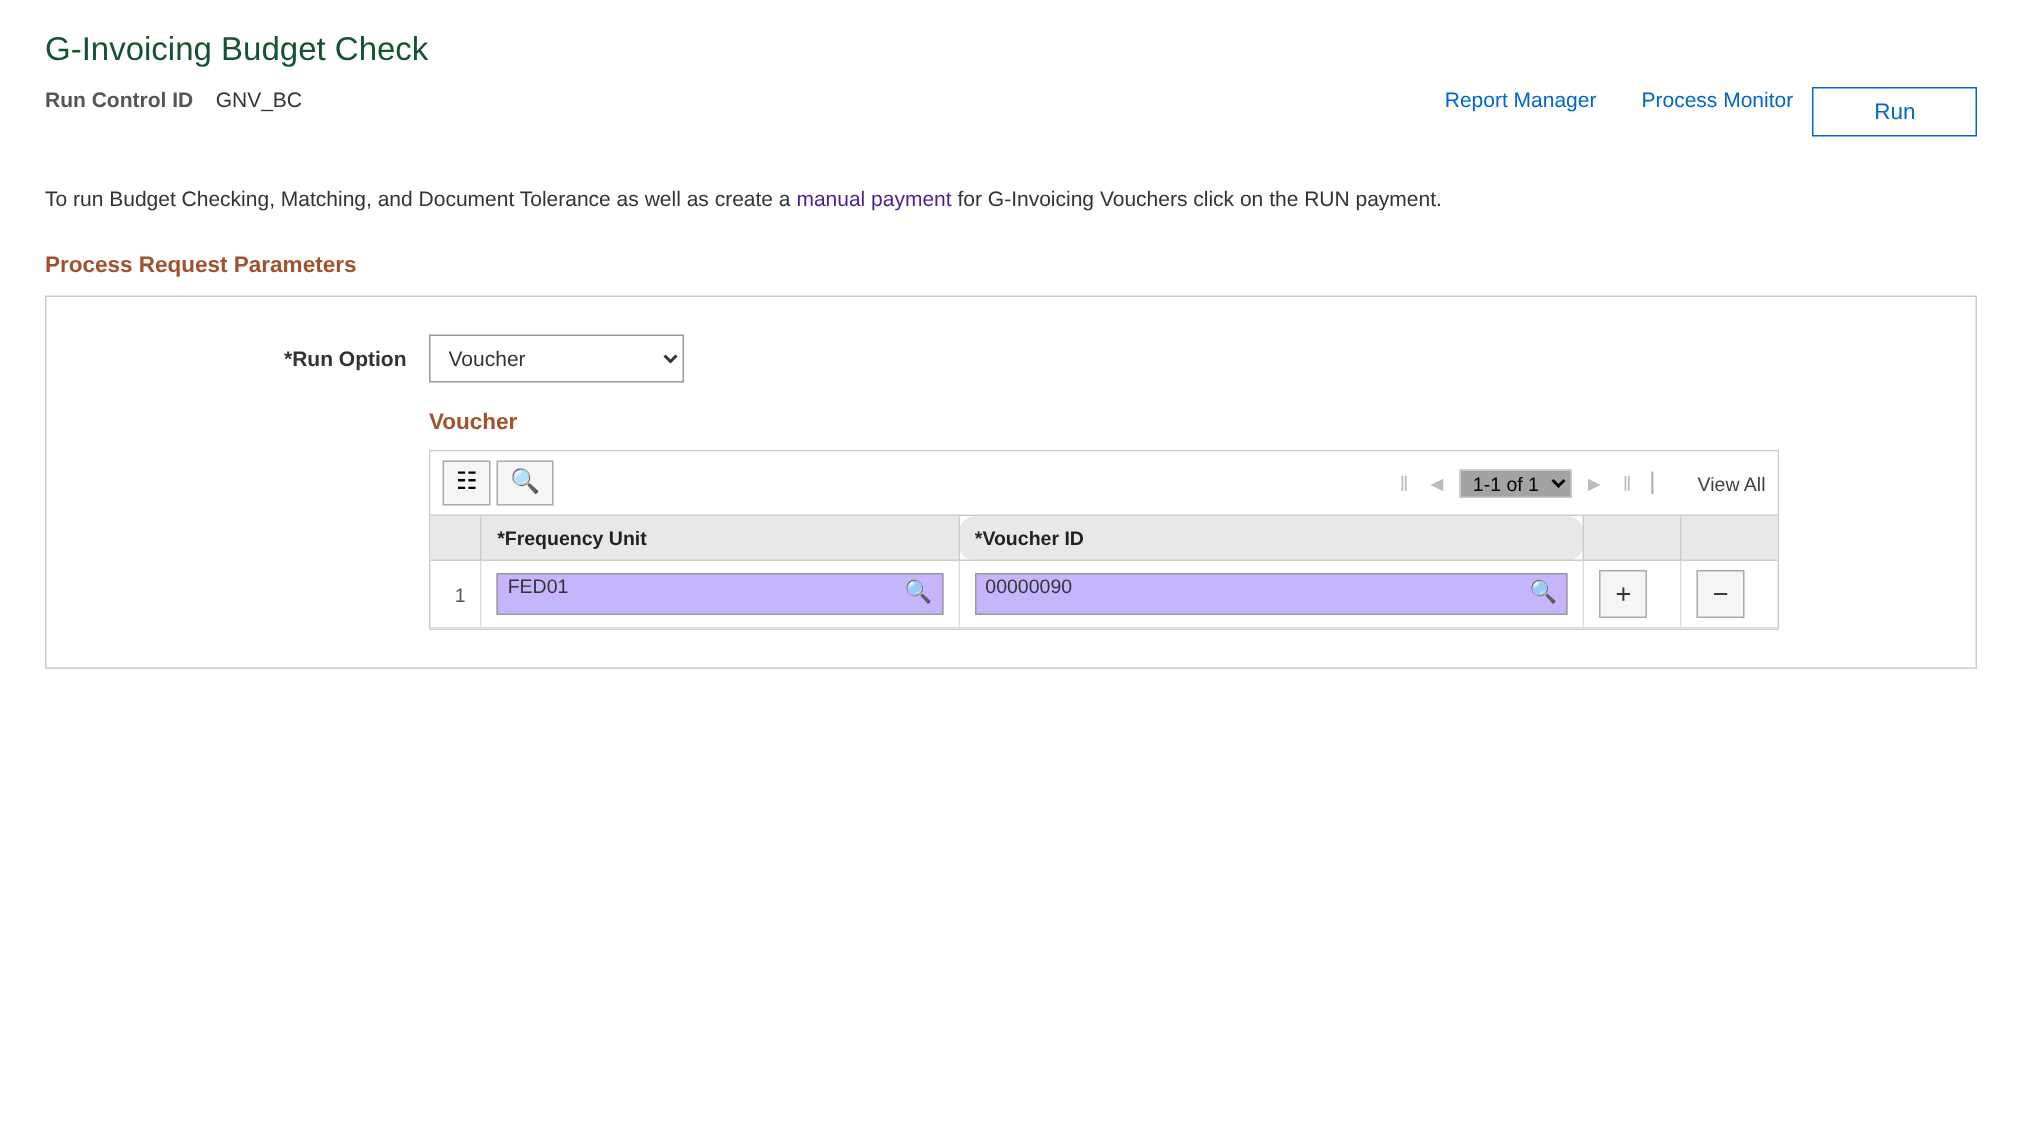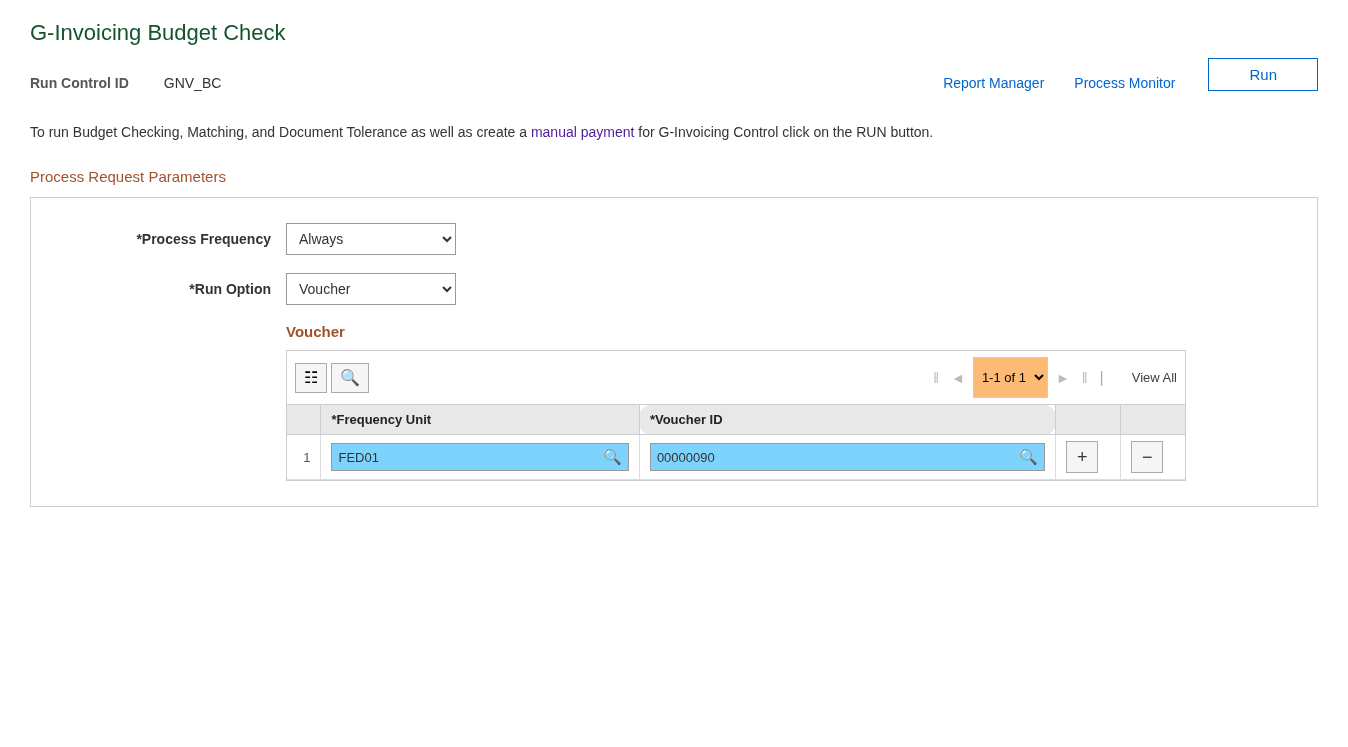--- a/index.html
+++ b/index.html
@@ -11,23 +11,22 @@
       padding: 20px 30px;
     }
     .page-title {
       font-size: 22px;
       font-weight: normal;
       color: #14532d;
       margin-bottom: 12px;
     }
     .run-control-row {
       display: flex;
-      align-items: flex-end;
+      align-items: flex-start;
       margin-bottom: 30px;
-      gap: 20px;
     }
     .run-control-label {
       font-weight: bold;
       color: #555;
       margin-right: 15px;
       white-space: nowrap;
     }
     .run-control-value {
       color: #333;
       margin-right: auto;
@@ -58,21 +57,21 @@
     .description-text {
       font-size: 14px;
       color: #333;
       line-height: 1.6;
       margin-bottom: 25px;
       max-width: 1280px;
     }
     .description-text .link-red { color: #4c1d95; }
     .section-title {
       font-size: 15px;
-      font-weight: normal;
+      font-weight: bold;
       color: #a0522d;
       margin-bottom: 12px;
     }
     .params-box {
       border: 1px solid #ccc;
       padding: 25px 20px 25px 20px;
       margin-bottom: 20px;
     }
     .form-row {
       display: flex;
@@ -153,23 +152,23 @@
       background: none;
       border: none;
       cursor: pointer;
       font-size: 14px;
       color: #555;
       padding: 2px 4px;
     }
     .pager-btn:disabled { color: #bbb; cursor: default; }
     .pager-select {
       border: 1px solid #ccc;
-      padding: 11px 4px;
-      font-size: 13px;
-      background: #fdba74;
+      padding: 0 4px;
+      font-size: 13px;
+      background: #a3a3a3;
       cursor: pointer;
     }
     .pager-divider {
       color: #aaa;
       font-size: 16px;
       margin: 0 4px;
     }
     .view-all-link {
       color: #404040;
       cursor: pointer;
@@ -204,23 +203,23 @@
     .grid-table td:last-child { border-right: none; }
     .row-num-cell {
       color: #555;
       text-align: right;
       width: 25px;
       font-size: 12px;
       padding-right: 6px;
     }
     .field-input-with-icon {
       display: flex;
-      align-items: center;
+      align-items: flex-start;
       border: 1px solid #999;
-      background: #7dd3fc;
+      background: #c4b5fd;
       height: 28px;
       padding: 0 4px 0 6px;
       width: 100%;
     }
     .field-input-with-icon input {
       border: none;
       outline: none;
       font-size: 13px;
       flex: 1;
       color: #333;
@@ -257,36 +256,28 @@
   <span class="run-control-label">Run Control ID</span>
   <span class="run-control-value">GNV_BC</span>
   <div class="links-area">
     <a class="nav-link">Report Manager</a>
     <a class="nav-link">Process Monitor</a>
   </div>
   <button class="run-button">Run</button>
 </div>
 
 <div class="description-text">
-  <span>To run Budget Checking, Matching, and Document Tolerance as well as create a </span><a class="link-red">manual payment</a><span> for G-Invoicing Control click on the RUN button.</span>
+  <span>To run Budget Checking, Matching, and Document Tolerance as well as create a </span><a class="link-red">manual payment</a><span> for G-Invoicing Vouchers click on the RUN payment.</span>
 </div>
 
 <div class="section-title">Process Request Parameters</div>
 
 <div class="params-box">
 
 
-  <div class="form-row">
-    <label class="form-label">*Process Frequency</label>
-    <select class="form-select">
-      <option>Always</option>
-      <option>Once</option>
-      <option>Don't Run</option>
-    </select>
-  </div>
 
   <div class="form-row">
     <label class="form-label">*Run Option</label>
     <select class="form-select">
       <option>Voucher</option>
       <option>Invoice</option>
       <option>Order</option>
     </select>
   </div>
 

